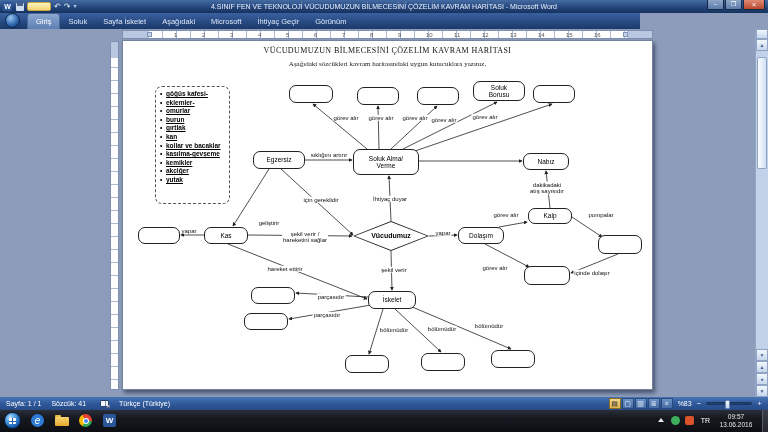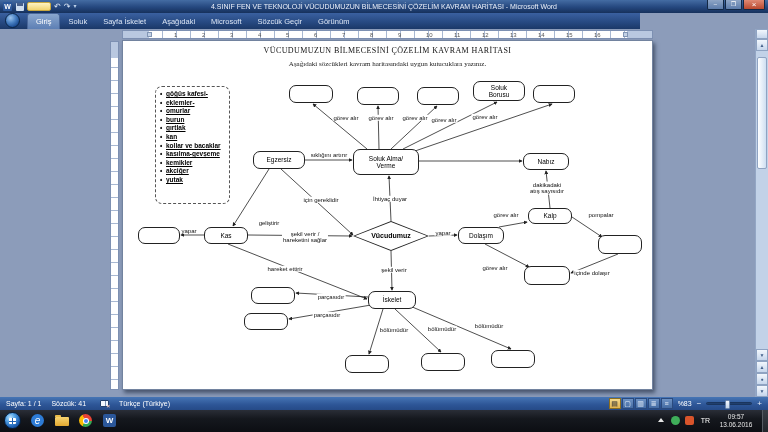--- a/index.html
+++ b/index.html
@@ -166,21 +166,21 @@
   </div>
 
   <div id="ribbonrow">
     <span id="office-button"></span>
     <div id="ribbon-tabs">
         <div class="rtab active">Giriş</div>
         <div class="rtab">Soluk</div>
         <div class="rtab">Sayfa İskelet</div>
         <div class="rtab">Aşağıdaki</div>
         <div class="rtab">Microsoft</div>
-        <div class="rtab">Sözcük Geçir</div>
+        <div class="rtab">İhtiyaç Geçir</div>
         <div class="rtab">Görünüm</div>
       </div>
   </div>
 
   <div id="docarea">
 
     <div id="hruler">
       <div class="band">
           <span class="rnum" style="left: 25px;">1</span>
           <span class="rnum" style="left: 53px;">2</span>

